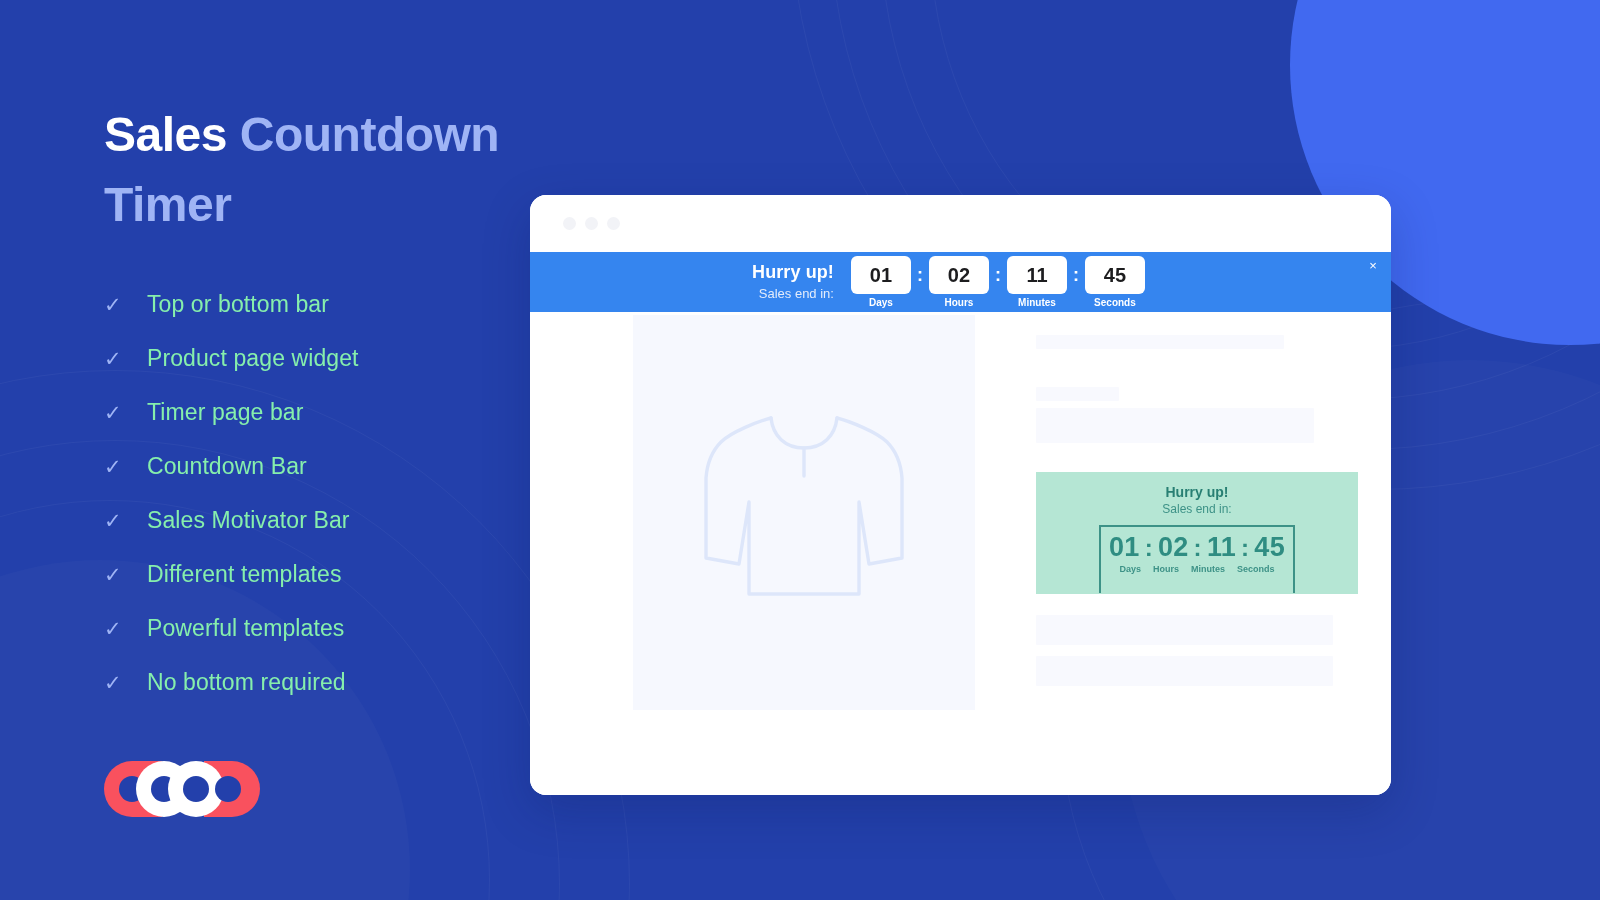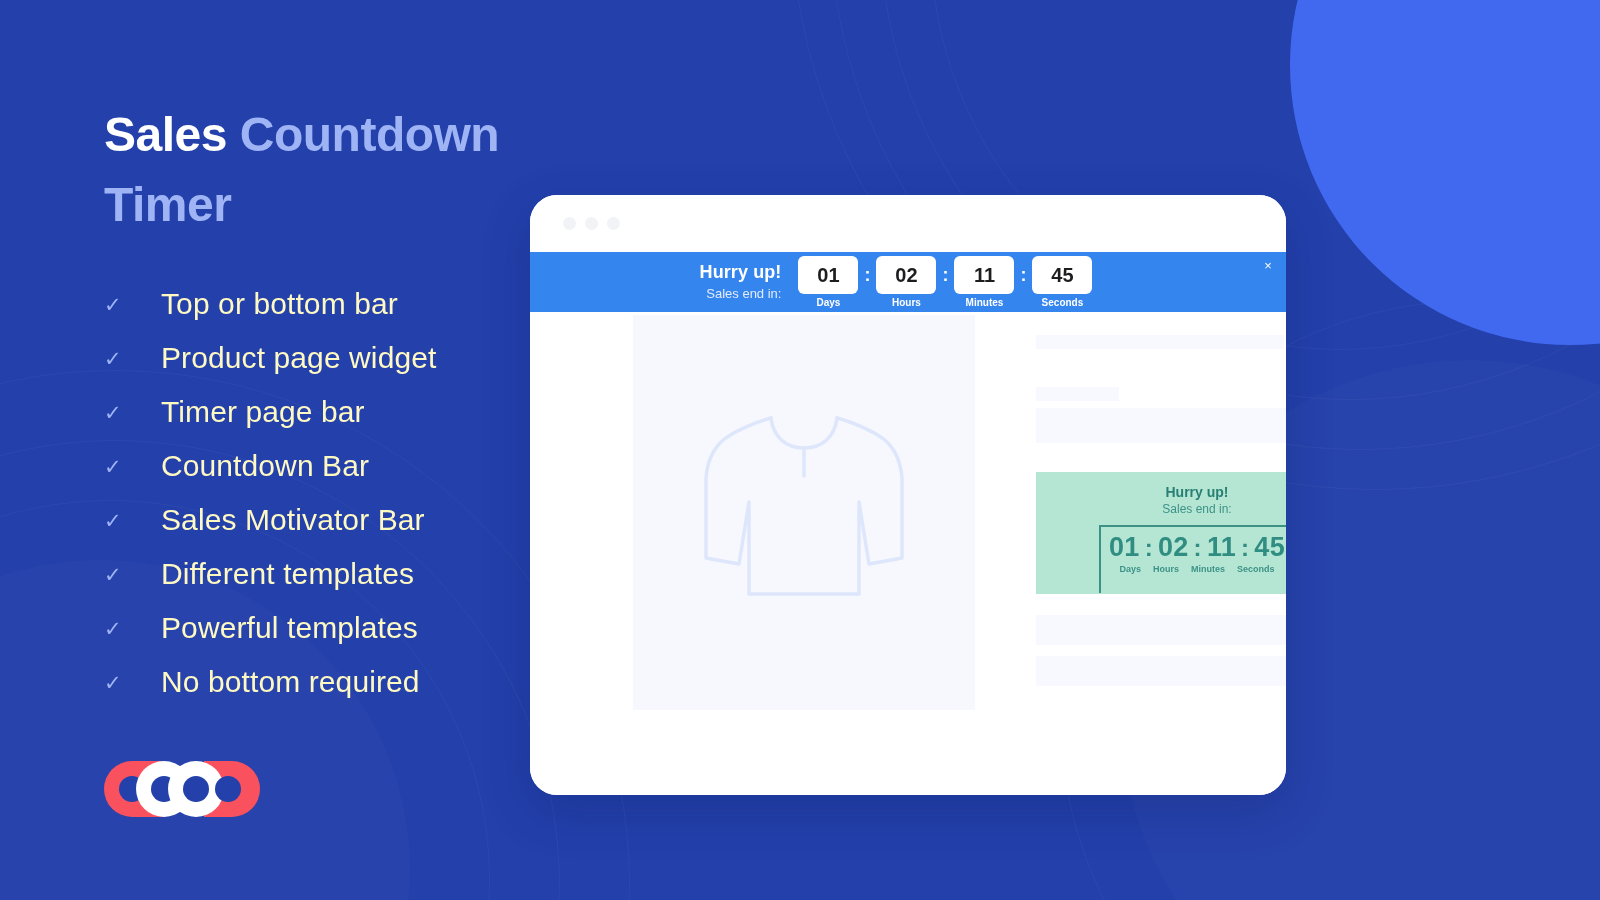--- a/index.html
+++ b/index.html
@@ -62,37 +62,37 @@
   .check-icon {
     width: 26px;
     flex: 0 0 26px;
     color: #9fb4f5;
     font-size: 21px;
     line-height: 1;
     display: flex;
     align-items: center;
   }
   .feature-label {
-    margin-left: 31px;
-    color: #fef9c3;
-    font-size: 30px;
+    margin-left: 17px;
+    color: #86efac;
+    font-size: 23px;
     letter-spacing: 0.1px;
   }
 
   
   #logo { margin-top: 52px; position: relative; width: 156px; height: 56px; }
   #logo svg { display: block; }
 
   
   #browser-mockup {
     position: absolute;
     left: 530px; top: 195px;
-    width: 756px; height: 600px;
+    width: 861px; height: 600px;
     background: #ffffff;
-    border-radius: 27px;
+    border-radius: 16px;
     overflow: hidden;
     z-index: 6;
     box-shadow: 0 16px 48px rgba(10, 24, 80, 0.22);
   }
   #browser-chrome {
     height: 57px;
     background: #ffffff;
     display: flex;
     align-items: center;
     padding-left: 33px;

